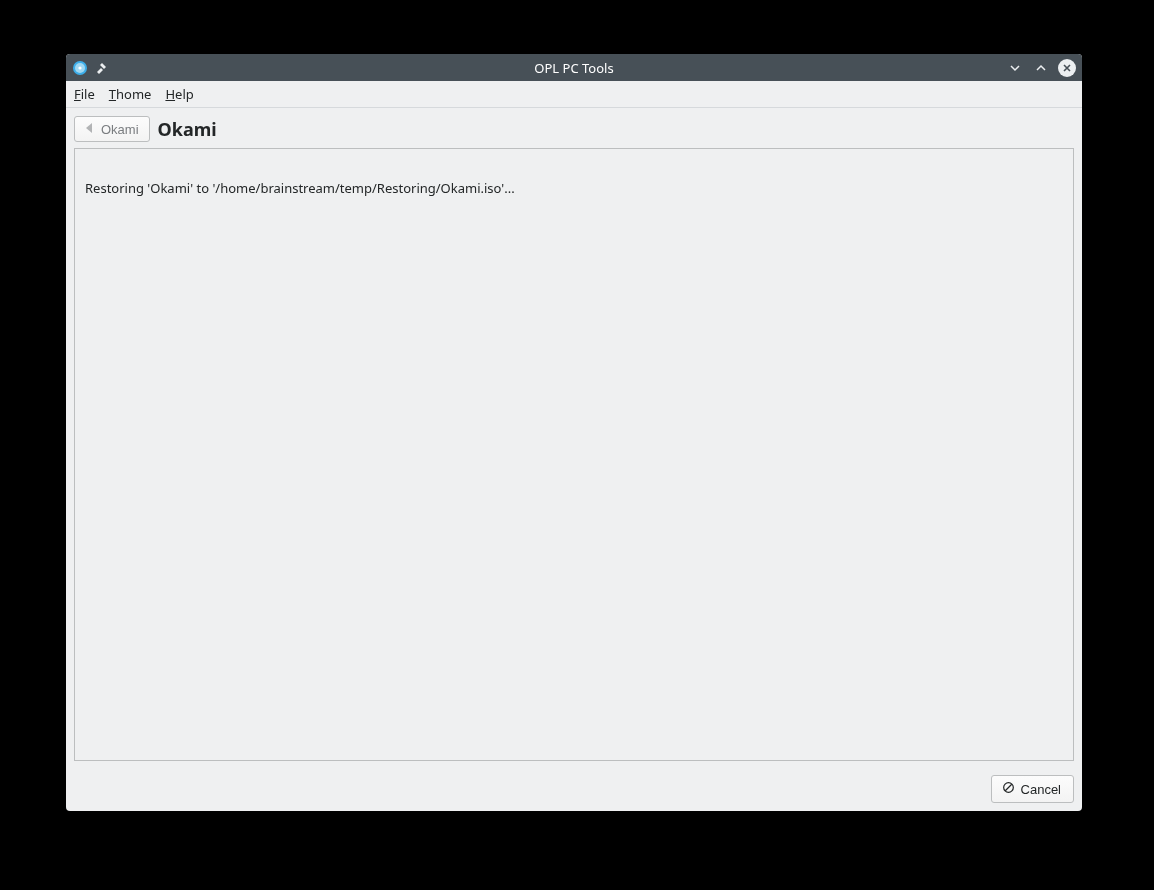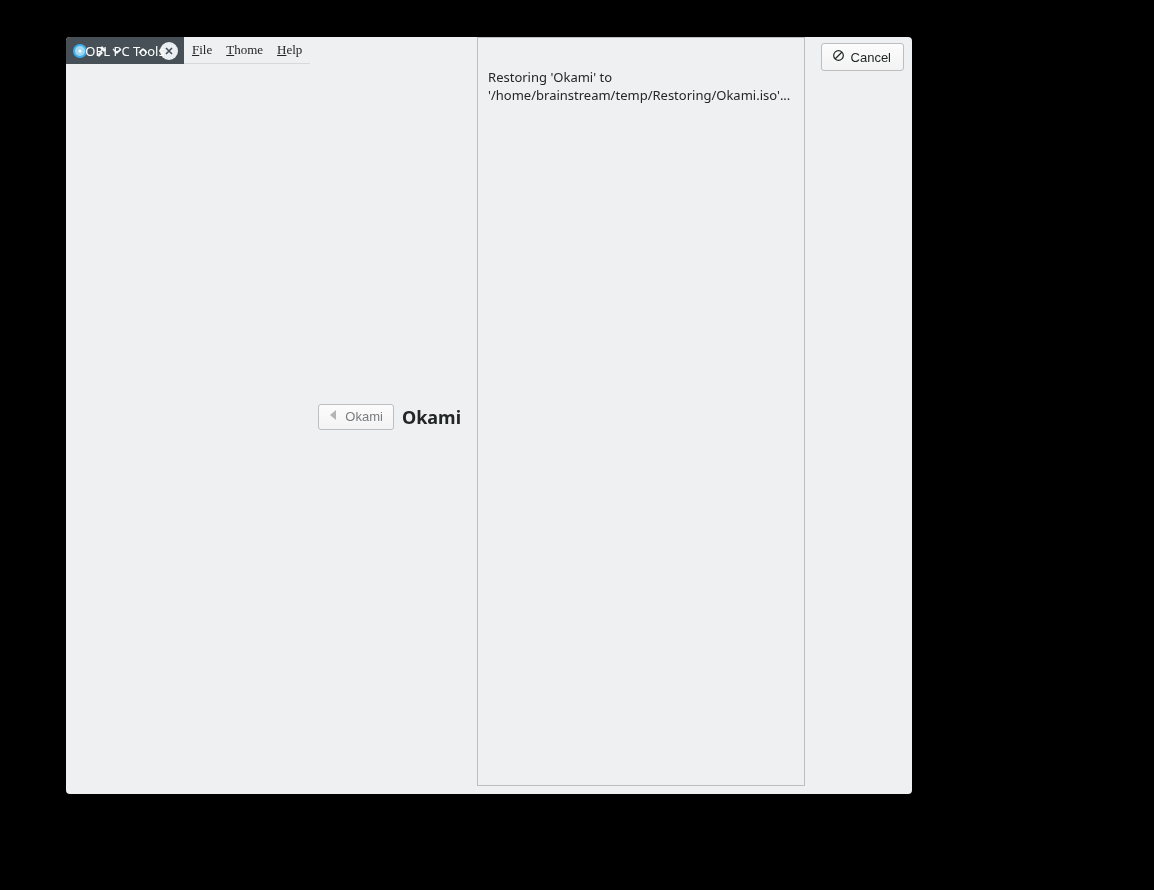--- a/index.html
+++ b/index.html
@@ -9,28 +9,28 @@
     font-family: "Noto Sans", "DejaVu Sans", "Liberation Sans", sans-serif;
     font-size: 13px;
     color: #232627;
     display: flex;
     align-items: flex-start;
     justify-content: center;
   }
   .window {
     position: absolute;
     left: 66px;
-    top: 37px;
-    width: 846px;
+    top: 54px;
+    width: 1016px;
     height: 757px;
     background: #eff0f1;
     border-radius: 4px;
     overflow: hidden;
     display: flex;
-    flex-direction: row;
+    flex-direction: column;
     box-shadow: 0 0 0 1px rgba(0,0,0,0.15);
   }
   .titlebar {
     height: 27px;
     background: #475057;
     color: #ffffff;
     display: flex;
     align-items: center;
     padding: 0 6px;
     position: relative;
@@ -78,21 +78,20 @@
   }
 
   .menubar {
     height: 26px;
     display: flex;
     align-items: center;
     padding: 13px 8px;
     gap: 14px;
     border-bottom: 1px solid #d6d9dc;
     flex: 0 0 auto;
-    font-family: Liberation Serif, serif;
   }
   .menubar .menu-item {
     font-size: 13px;
     color: #232627;
     cursor: default;
   }
   .menubar .menu-item .accel { text-decoration: underline; }
 
   .header-row {
     display: flex;

